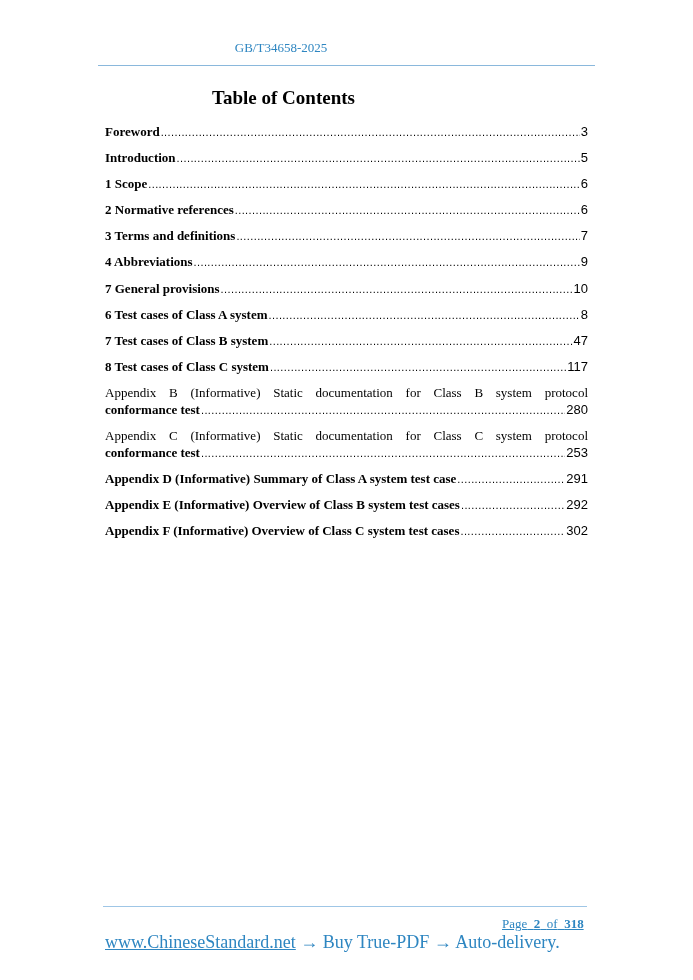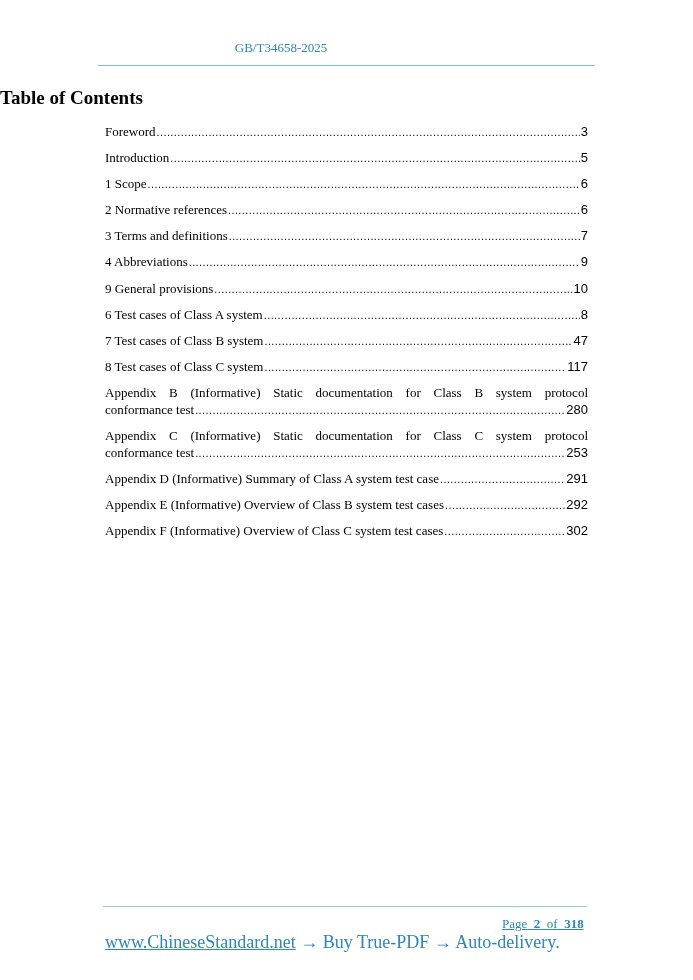--- a/index.html
+++ b/index.html
@@ -30,20 +30,21 @@
       left: 98px;
       width: 497px;
       height: 1px;
       background: #8ab8dc;
     }
     .doc-title {
       position: absolute;
       top: 87px;
       left: 0;
       width: 567px;
+      text-align: center;
       font-size: 19px;
       font-weight: bold;
     }
     .toc {
       position: absolute;
       top: 123px;
       left: 105px;
       width: 483px;
     }
     .toc-entry {
@@ -51,20 +52,21 @@
       line-height: 17px;
       margin-bottom: 8.1px;
     }
     .toc-line {
       display: flex;
       align-items: baseline;
       white-space: nowrap;
     }
     .toc-text {
       flex: 0 0 auto;
+      font-weight: bold;
     }
     .leader {
       flex: 1 1 auto;
       overflow: hidden;
       white-space: nowrap;
       margin: 0 1px;
       font-family: "Liberation Sans", sans-serif;
       font-size: 11px;
       letter-spacing: 0.4px;
     }
@@ -159,21 +161,21 @@
   </div>
   <div class="toc-entry">
     <div class="toc-line">
       <span class="toc-text">4 Abbreviations</span>
       <span class="leader"></span>
       <span class="page-num">9</span>
     </div>
   </div>
   <div class="toc-entry">
     <div class="toc-line">
-      <span class="toc-text">9 General provisions</span>
+      <span class="toc-text">7 General provisions</span>
       <span class="leader"></span>
       <span class="page-num">10</span>
     </div>
   </div>
   <div class="toc-entry">
     <div class="toc-line">
       <span class="toc-text">6 Test cases of Class A system</span>
       <span class="leader"></span>
       <span class="page-num">8</span>
     </div>

